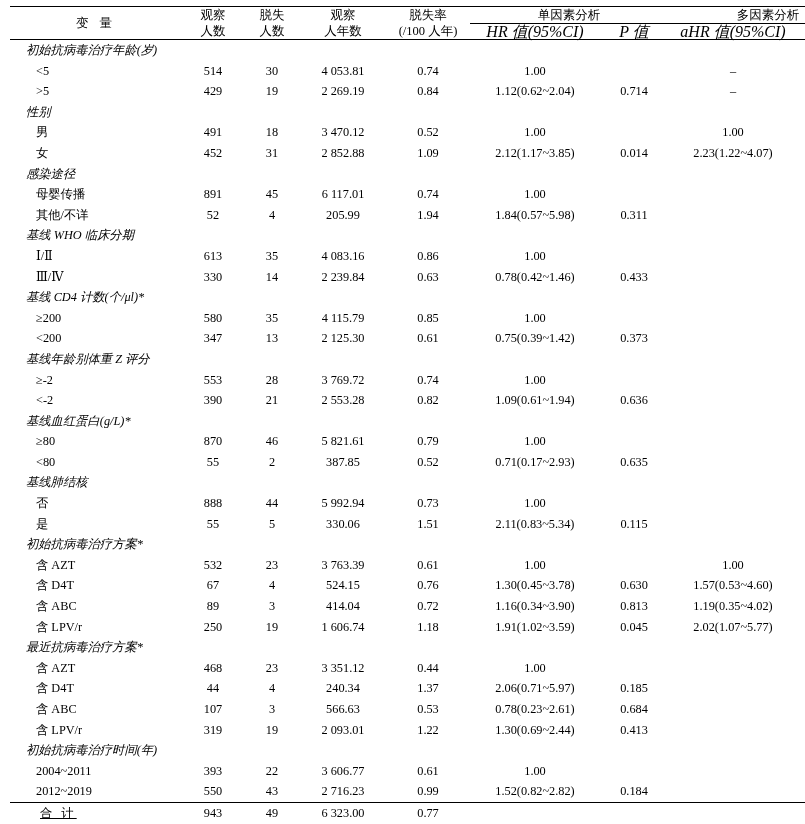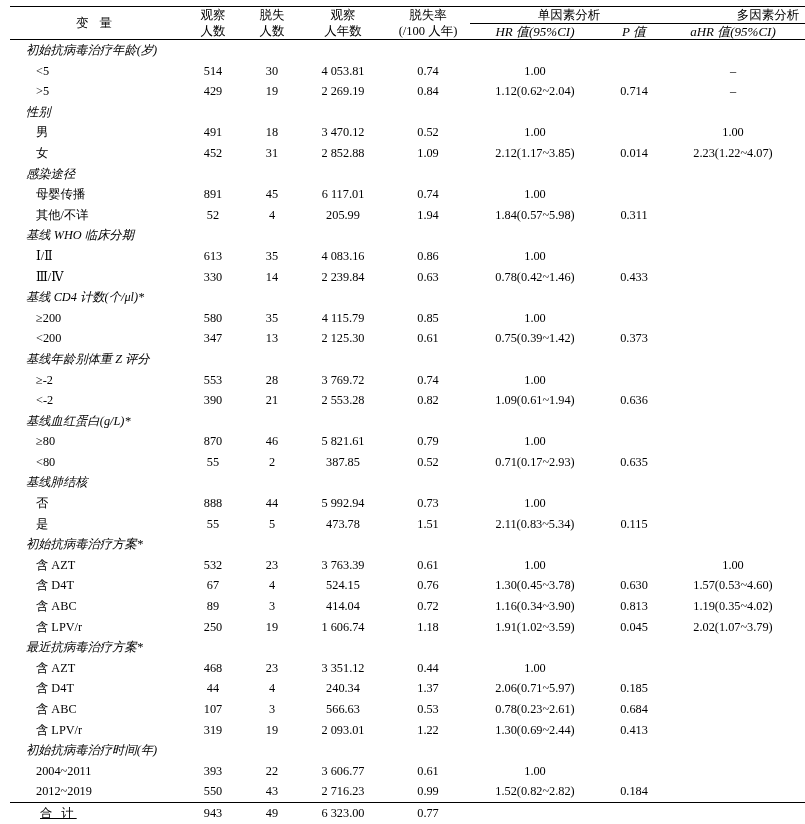--- a/index.html
+++ b/index.html
@@ -40,21 +40,21 @@
     text-align: center;
     font-size: 12.5px;
     line-height: 16px;
     padding-bottom: 1px;
   }
   .hdr-group.bordered {
     border-bottom: 0.9px solid #000;
   }
   .hdr-sub td {
     text-align: center;
-    font-size: 13px;
+    font-size: 16px;
     line-height: 15px;
     padding-bottom: 3px;
   }
   .var-head {
     letter-spacing: 4px;
   }
   
   tr.data td {
     line-height: 20.6px;
     height: 20.6px;
@@ -385,21 +385,21 @@
           <td class="num">0.73</td>
           <td class="num">1.00</td>
           <td class="num"></td>
           <td class="num"></td>
           <td class="num"></td>
         </tr>
         <tr class="data">
           <td class="var indent2">是</td>
           <td class="num">55</td>
           <td class="num">5</td>
-          <td class="num">473.78</td>
+          <td class="num">330.06</td>
           <td class="num">1.51</td>
           <td class="num">2.11(0.83~5.34)</td>
           <td class="num">0.115</td>
           <td class="num"></td>
           <td class="num"></td>
         </tr>
         <tr class="data">
           <td class="var group indent1">初始抗病毒治疗方案*</td>
           <td class="num"></td>
           <td class="num"></td>
@@ -444,21 +444,21 @@
           <td class="num">0.776</td>
         </tr>
         <tr class="data">
           <td class="var indent2">含 LPV/r</td>
           <td class="num">250</td>
           <td class="num">19</td>
           <td class="num">1 606.74</td>
           <td class="num">1.18</td>
           <td class="num">1.91(1.02~3.59)</td>
           <td class="num">0.045</td>
-          <td class="num">2.02(1.07~3.79)</td>
+          <td class="num">2.02(1.07~5.77)</td>
           <td class="num">0.030</td>
         </tr>
         <tr class="data">
           <td class="var group indent1">最近抗病毒治疗方案*</td>
           <td class="num"></td>
           <td class="num"></td>
           <td class="num"></td>
           <td class="num"></td>
           <td class="num"></td>
           <td class="num"></td>

